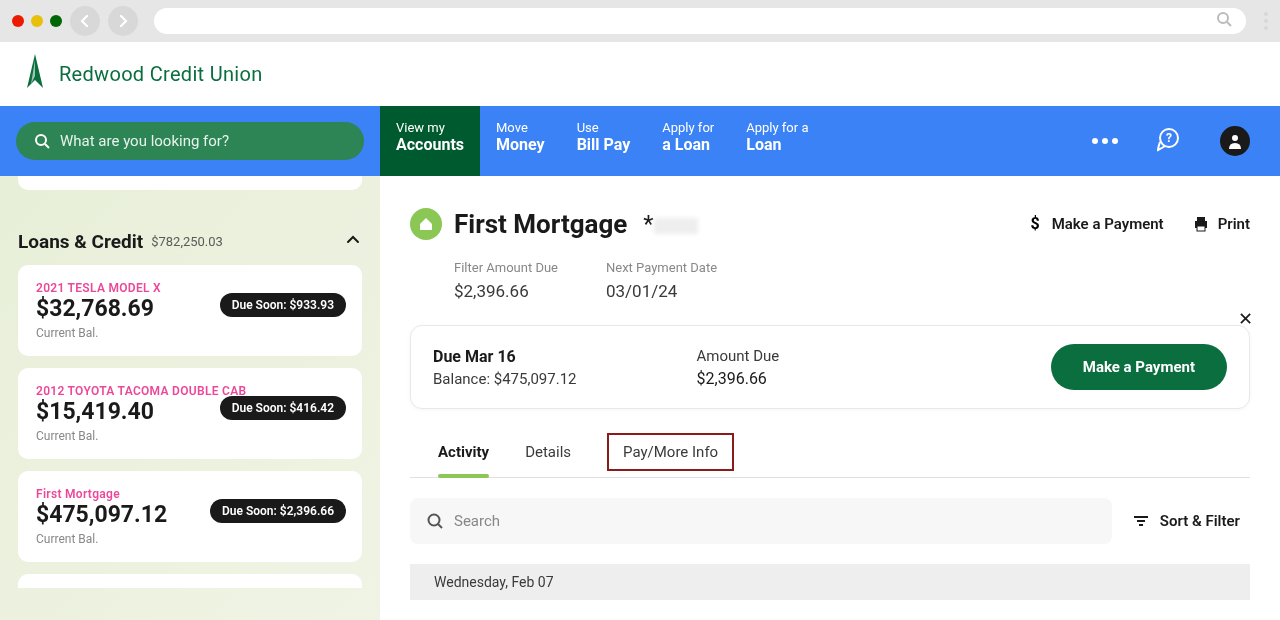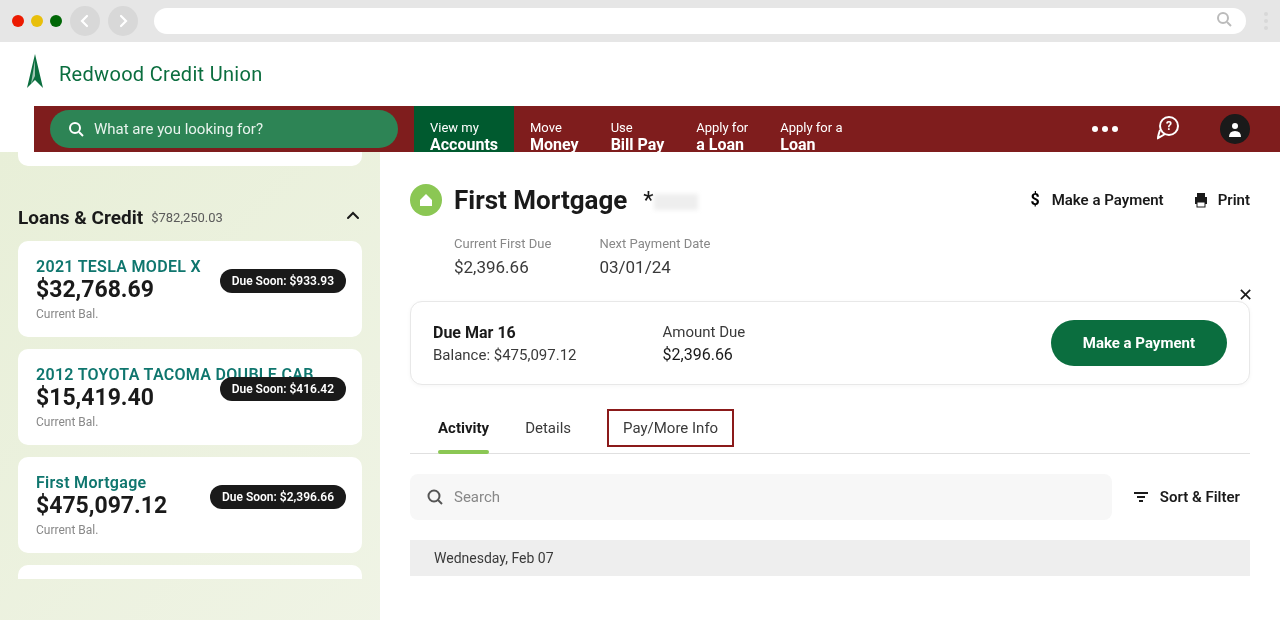--- a/index.html
+++ b/index.html
@@ -16,21 +16,21 @@
 .url-bar { flex: 1; height: 26px; background: #fff; border-radius: 13px; margin-left: 8px; display: flex; align-items: center; justify-content: flex-end; padding: 0 14px; }
 .url-search-icon { color: #bbb; }
 .chrome-menu { display: flex; flex-direction: column; gap: 3px; margin-left: 10px; }
 .chrome-menu span { width: 4px; height: 4px; background: #d8d8d8; border-radius: 50%; }
 
 
 .logo-bar { height: 64px; display: flex; align-items: center; padding-left: 21px; }
 .logo-text { color: #0b6e3f; font-size: 20px; font-weight: 400; margin-left: 10px; letter-spacing: 0.3px; }
 
 
-.top-nav { height: 46px; background: #7f1d1d; display: flex; align-items: stretch; margin-left: 34px; }
+.top-nav { height: 70px; background: #3b82f6; display: flex; align-items: stretch; }
 .nav-search-wrap { width: 380px; display: flex; align-items: center; padding: 0 16px; }
 .nav-search { flex: 1; height: 38px; background: #2d8455; border-radius: 19px; display: flex; align-items: center; padding: 0 18px; color: #e8f3ed; gap: 10px; font-size: 15px; }
 .nav-item { padding: 14px 16px 0 16px; color: #fff; font-size: 14px; cursor: pointer; }
 .nav-item.active { background: #005a2f; }
 .nav-item .line1 { font-weight: 400; font-size: 13px; }
 .nav-item .line2 { font-weight: 700; font-size: 16px; }
 .nav-right { margin-left: auto; display: flex; align-items: center; gap: 38px; padding-right: 30px; color: #fff; }
 .nav-dots { display: flex; gap: 4px; }
 .nav-dots span { width: 6px; height: 6px; background: #fff; border-radius: 50%; }
 .help-icon svg { width: 26px; height: 26px; }
@@ -42,21 +42,21 @@
 .sidebar::-webkit-scrollbar { width: 7px; }
 .sidebar::-webkit-scrollbar-thumb { background: #aaa; border-radius: 4px; }
 .section-header { display: flex; align-items: center; padding: 22px 0 12px 0; }
 .section-title { font-size: 19px; font-weight: 700; color: #1a1a1a; }
 .section-total { margin-left: 8px; color: #5a5a5a; font-size: 13px; }
 .section-chevron { margin-left: auto; }
 
 .partial-card { height: 14px; background: #fff; border-radius: 0 0 10px 10px; margin-bottom: 18px; }
 
 .account-card { background: #fff; border-radius: 10px; padding: 16px 18px; margin-bottom: 12px; position: relative; }
-.card-name { font-size: 16px; color: #0f766e; font-weight: 600; letter-spacing: 0.3px; }
+.card-name { font-size: 12px; color: #ec4899; font-weight: 600; letter-spacing: 0.3px; }
 .card-balance { font-size: 23px; font-weight: 700; color: #1a1a1a; }
 .card-label { font-size: 12px; color: #888; margin-top: 4px; }
 .due-badge { position: absolute; right: 16px; top: 28px; background: #1a1a1a; color: #fff; font-size: 12px; font-weight: 600; padding: 5px 12px; border-radius: 13px; }
 .partial-card-bottom { height: 14px; background: #fff; border-radius: 10px 10px 0 0; margin-top: 0; }
 
 .content { flex: 1; padding: 32px 30px 0 30px; overflow-y: auto; }
 .content-header { display: flex; align-items: center; gap: 12px; }
 .home-circle { width: 32px; height: 32px; border-radius: 50%; background: #8bc754; display: flex; align-items: center; justify-content: center; color: #fff; }
 .page-title { font-size: 26px; font-weight: 700; color: #1a1a1a; }
 .page-mask { color: #1a1a1a; font-size: 24px; font-weight: 400; margin-left: 4px; }
@@ -64,21 +64,21 @@
 .header-actions { margin-left: auto; display: flex; align-items: center; gap: 28px; }
 .action-link { display: flex; align-items: center; gap: 8px; font-size: 15px; font-weight: 600; color: #1a1a1a; cursor: pointer; }
 
 .summary-row { display: flex; gap: 48px; margin-top: 20px; padding-left: 44px; }
 .summary-col .label { font-size: 13px; color: #888; }
 .summary-col .value { font-size: 17px; color: #3a3a3a; margin-top: 6px; }
 
 .alert-card { background: #fff; border: 1px solid #e8e8e8; border-radius: 12px; padding: 18px 22px; margin-top: 24px; display: flex; align-items: center; position: relative; box-shadow: 0 1px 4px rgba(0,0,0,0.04); }
 .alert-left .line1 { font-size: 16px; font-weight: 700; color: #1a1a1a; }
 .alert-left .line2 { font-size: 15px; color: #3a3a3a; margin-top: 4px; }
-.alert-mid { margin-left: 86px; }
+.alert-mid { margin-left: 120px; }
 .alert-mid .label { font-size: 15px; color: #3a3a3a; }
 .alert-mid .value { font-size: 16px; color: #1a1a1a; margin-top: 4px; }
 .alert-btn { margin-left: auto; background: #0b6e3f; color: #fff; font-size: 15px; font-weight: 700; padding: 14px 32px; border-radius: 28px; border: none; cursor: pointer; }
 .alert-close { position: absolute; top: -18px; right: -4px; font-size: 18px; cursor: pointer; color: #1a1a1a; }
 
 .tabs { display: flex; gap: 36px; margin-top: 34px; border-bottom: 1px solid #e0e0e0; padding-left: 28px; }
 .tab { font-size: 15px; color: #3a3a3a; cursor: pointer; position: relative; }
 .tab.active { font-weight: 700; color: #1a1a1a; }
 .tab.active::after { content: ''; position: absolute; bottom: -1px; left: 0; right: 0; height: 4px; background: #8bc754; border-radius: 2px; }
 .tab-highlight { border: 2.5px solid #8b1a1a; padding: 8px 14px; margin-bottom: 6px; margin-top: -10px; }
@@ -244,21 +244,21 @@
               <rect x="5" y="2" width="8" height="4" fill="#1a1a1a"></rect>
               <rect x="5" y="11" width="8" height="5" fill="#fff" stroke="#1a1a1a"></rect>
             </svg>
           <span>Print</span>
         </div>
       </div>
     </div>
 
     <div class="summary-row">
       <div class="summary-col">
-        <div class="label">Current First Due</div>
+        <div class="label">Filter Amount Due</div>
         <div class="value">$2,396.66</div>
       </div>
       <div class="summary-col">
         <div class="label">Next Payment Date</div>
         <div class="value">03/01/24</div>
       </div>
     </div>
 
     <div class="alert-card">
       <span class="alert-close">✕</span>

